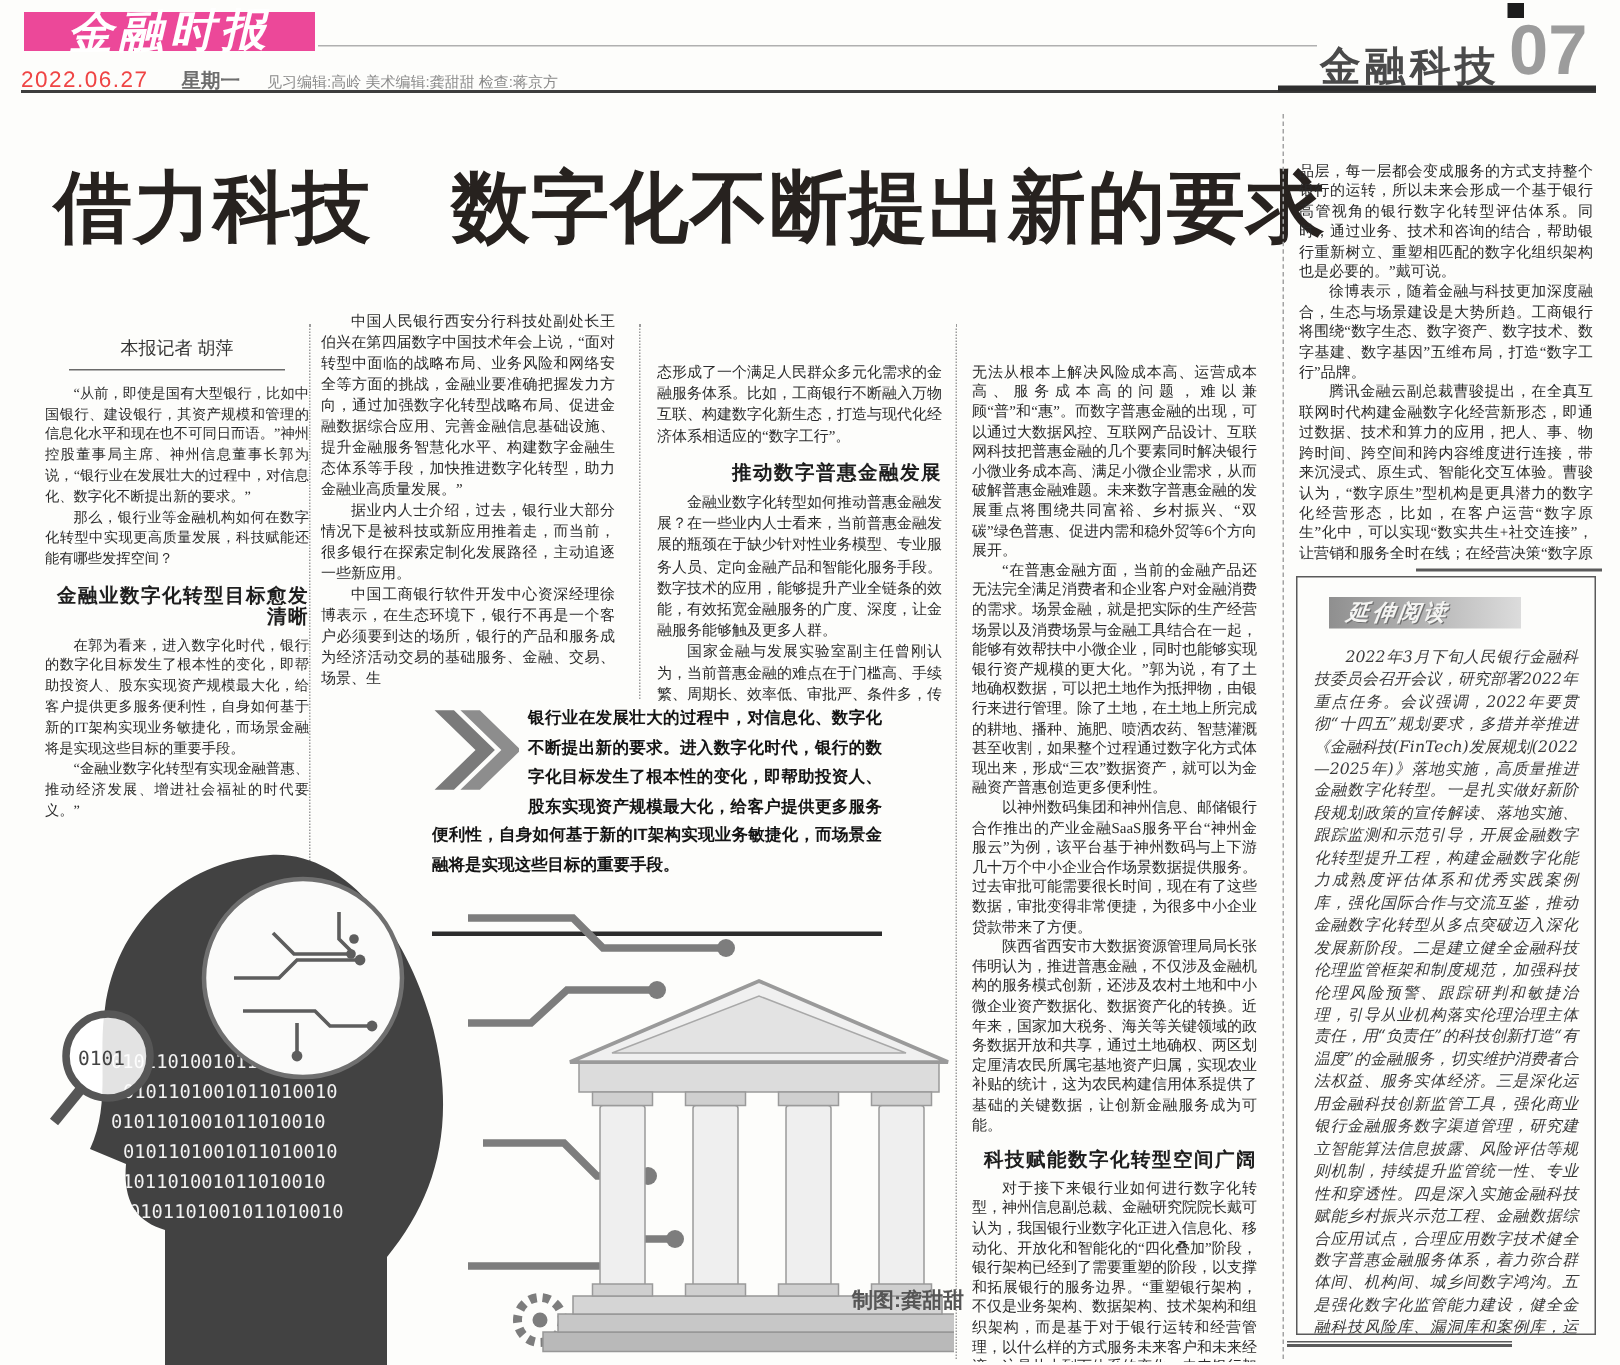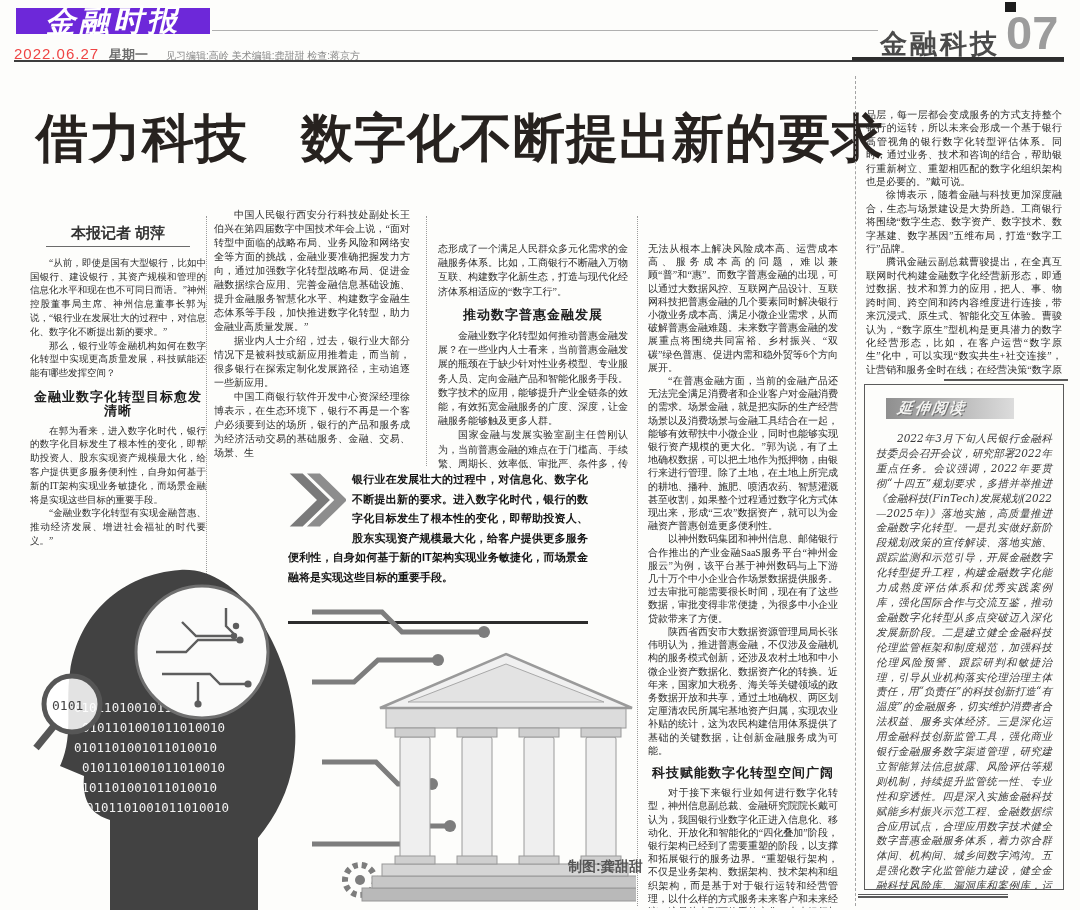--- a/index.html
+++ b/index.html
@@ -5,30 +5,30 @@
   * { box-sizing: border-box; margin: 0; padding: 0; }
   html,body { background:#e9e9e7; }
   .page {
     position: relative; width: 1080px; height: 910px;
     background: #fdfdfb; margin: 0 auto; overflow: hidden;
     font-family: "Liberation Serif","DejaVu Serif",serif; color:#2b2b2b;
   }
   
   .logo-box {
     position:absolute; left:16px; top:8px; width:194px; height:26px;
-    background:#6d28d9; display:flex; align-items:center; justify-content:center;
+    background:#ec4899; display:flex; align-items:center; justify-content:center;
   }
   .logo-text {
     font-family:"DejaVu Serif",serif; font-style:italic; font-weight:700;
     font-size:30px; color:#ffffff; letter-spacing:4px; transform:rotate(-1deg);
   }
   .masthead-hairline { position:absolute; left:212px; top:30px; width:666px; height:0; border-top:1px solid #b0b0b0; }
   .date-row { position:absolute; left:14px; top:45px; height:16px; white-space:nowrap; }
   .date-text { font-family:"Liberation Sans",sans-serif; font-size:15px; color:#ef4444; letter-spacing:1px; }
-  .weekday-text { font-family:"Liberation Sans",sans-serif; font-size:13px; font-weight:700; color:#6d6d6d; margin-left:6px;text-align:center; }
+  .weekday-text { font-family:"Liberation Sans",sans-serif; font-size:13px; font-weight:700; color:#6d6d6d; margin-left:18px;text-align:center; }
   .editors-text { font-family:"Liberation Sans",sans-serif; font-size:10px; color:#8a8a8a; margin-left:14px; }
   .section-title {
     position:absolute; left:880px; top:26px; font-family:"Liberation Sans",sans-serif;
     font-size:27px; color:#4a4a4a; letter-spacing:3px;font-weight:bold;
   }
   .page-number {
     position:absolute; left:1006px; top:9px; font-family:"Liberation Sans",sans-serif;
     font-size:47px; font-weight:700; color:#9c9c9c; line-height:1;
   }
   .corner-mark { position:absolute; left:1005px; top:2px; width:11px; height:10px; background:#1c1c1c; }
@@ -45,26 +45,26 @@
   .col p { text-indent:2em; }
   .col p.cont { text-indent:0;margin-top:24px; }
   #col1 { left:30px;  top:222px; width:176px; height:338px; font-size:9.5px; line-height:13.8px; }
   #col2 { left:214px; top:208px; width:196px; height:250px; font-size:10px;  line-height:14px; }
   #col3 { left:438px; top:218px; width:190px; height:252px; font-size:10px;  line-height:14.2px; }
   #col4 { left:648px; top:218px; width:190px; height:690px; font-size:10px;  line-height:13.2px; }
   #col5 { left:866px; top:84px;  width:196px; height:292px; font-size:10px;  line-height:13.4px; }
   .byline-wrap {
     text-align:center; margin:4px auto 10px; width:82%;
     border-bottom:1px solid #6b6b6b; padding-bottom:6px;
-    font-family:"Liberation Sans",sans-serif; font-size:15px; font-weight:700; color:#333;
+    font-family:"Liberation Sans",sans-serif; font-size:12px; font-weight:400; color:#333;
     text-indent:0;
   }
   .subhead {
     font-family:"Liberation Sans",sans-serif; font-weight:700; font-size:13px;
-    color:#1e1e1e; text-align:center; margin:9px 0 7px; text-indent:0; letter-spacing:1px;
+    color:#1e1e1e; text-align:right; margin:9px 0 7px; text-indent:0; letter-spacing:1px;
   }
   
   .vrule { position:absolute; width:0; border-left:1px dotted #9b9b9b; }
   #vr1 { left:206px; top:216px; height:440px; }
   #vr2 { left:426px; top:216px; height:250px; }
   #vr3 { left:637px; top:216px; height:690px; }
   #vr4 { left:855px; top:76px;  height:830px; border-left:1px dashed #a3a3a3; }
   
   .pullquote {
     position:absolute; left:288px; top:470px; width:300px; height:154px;

